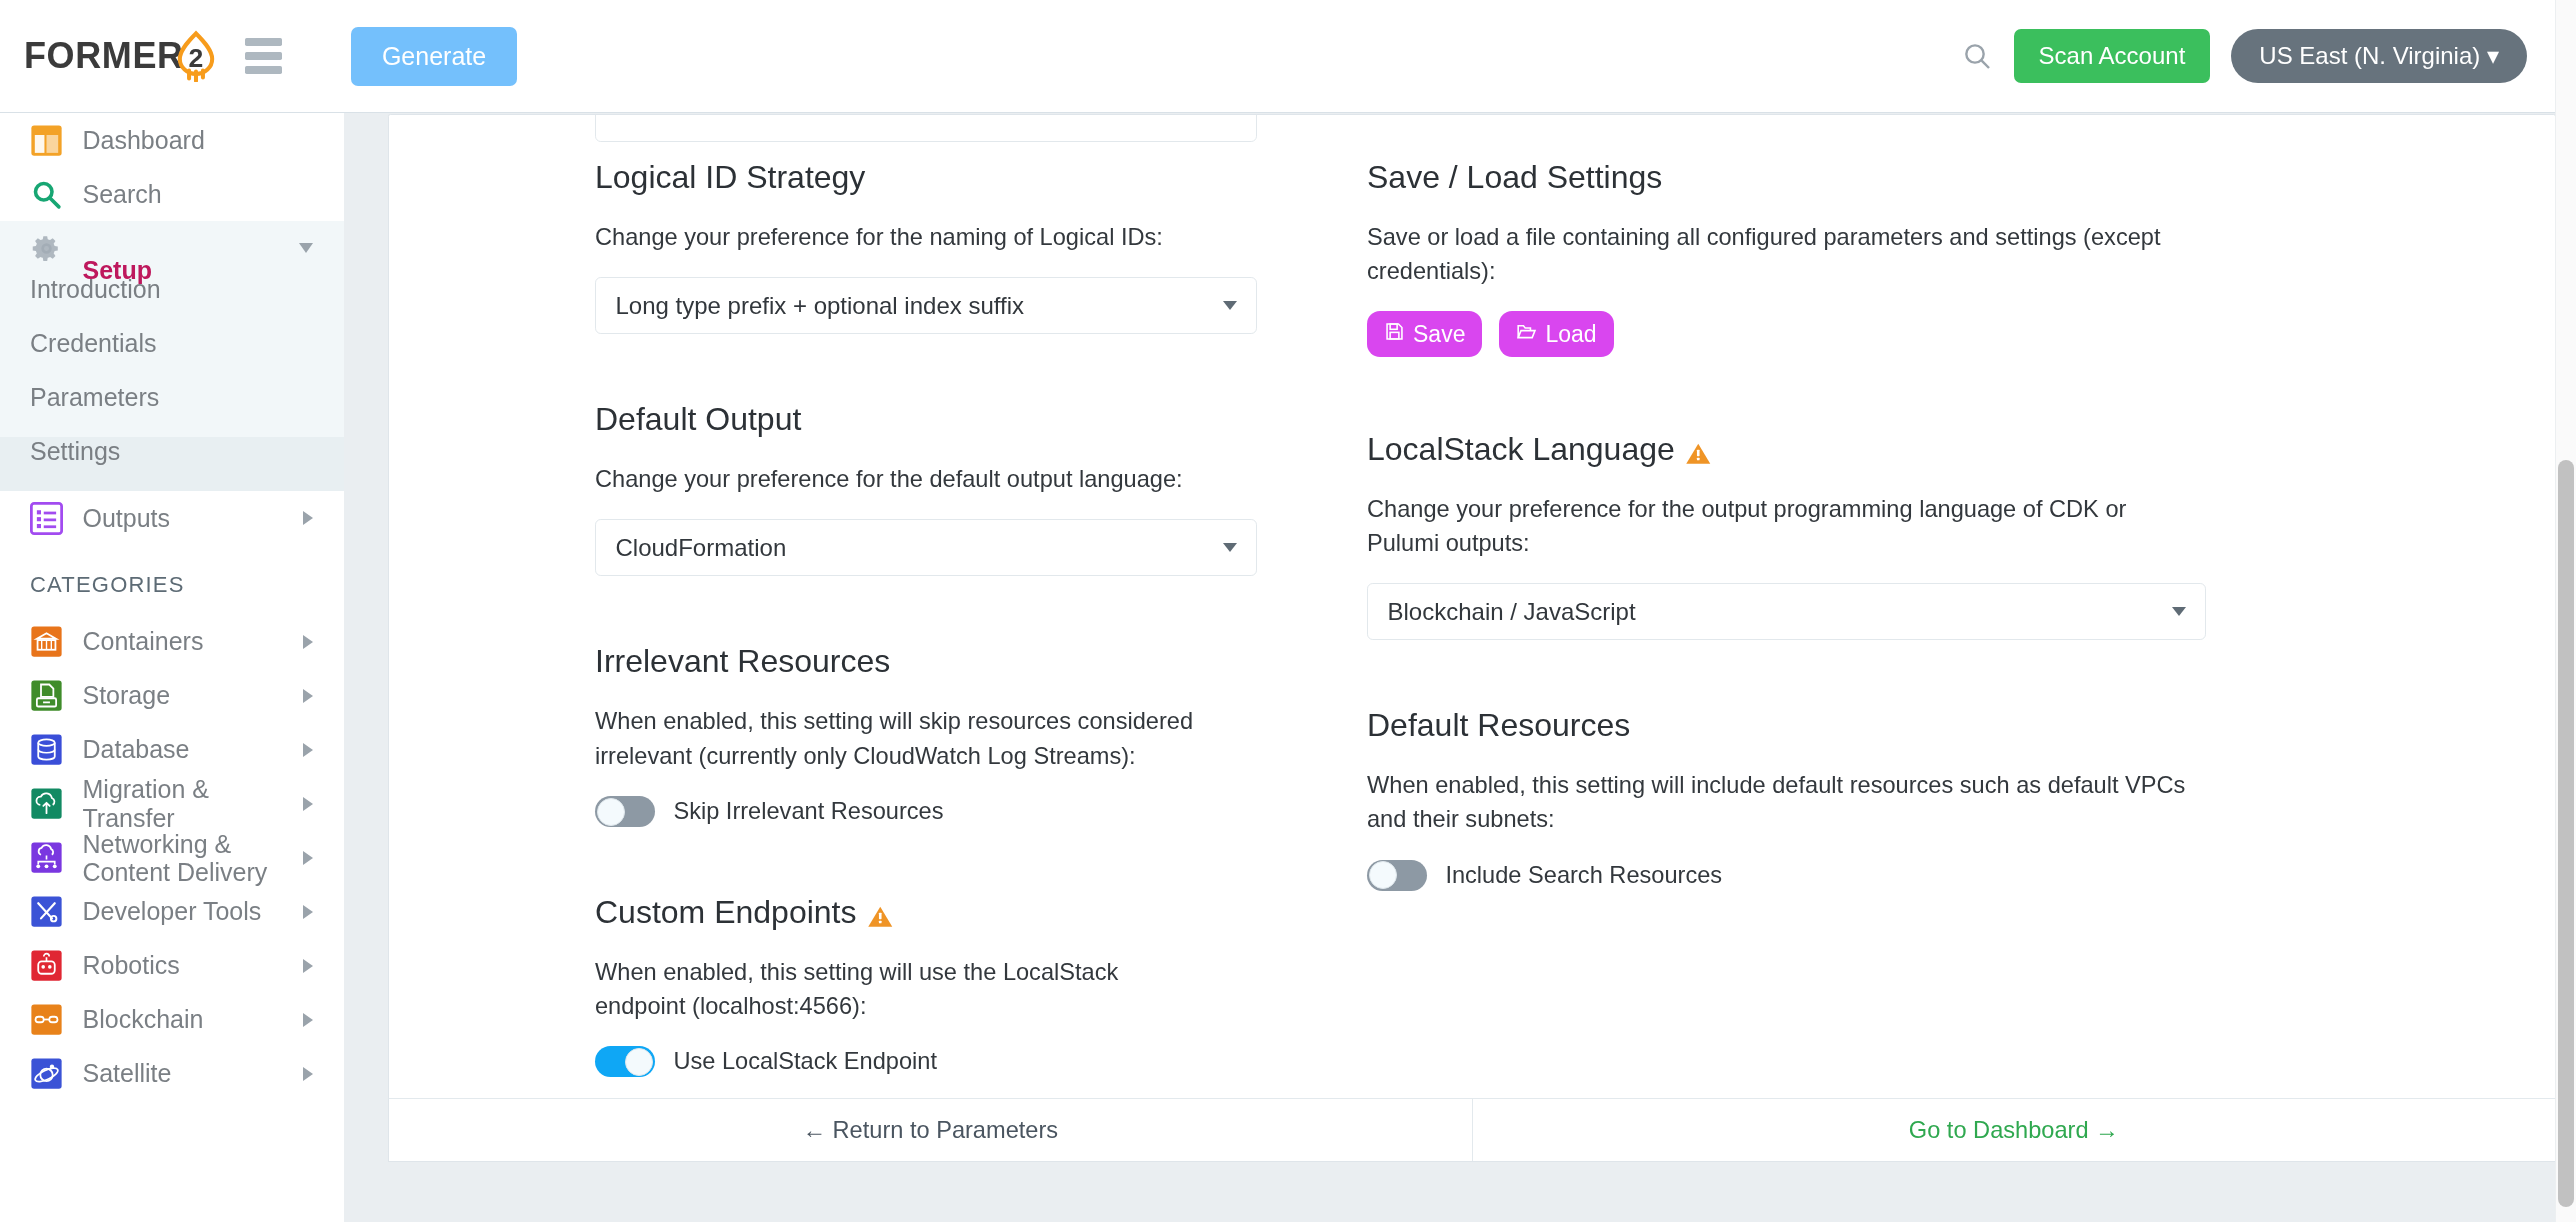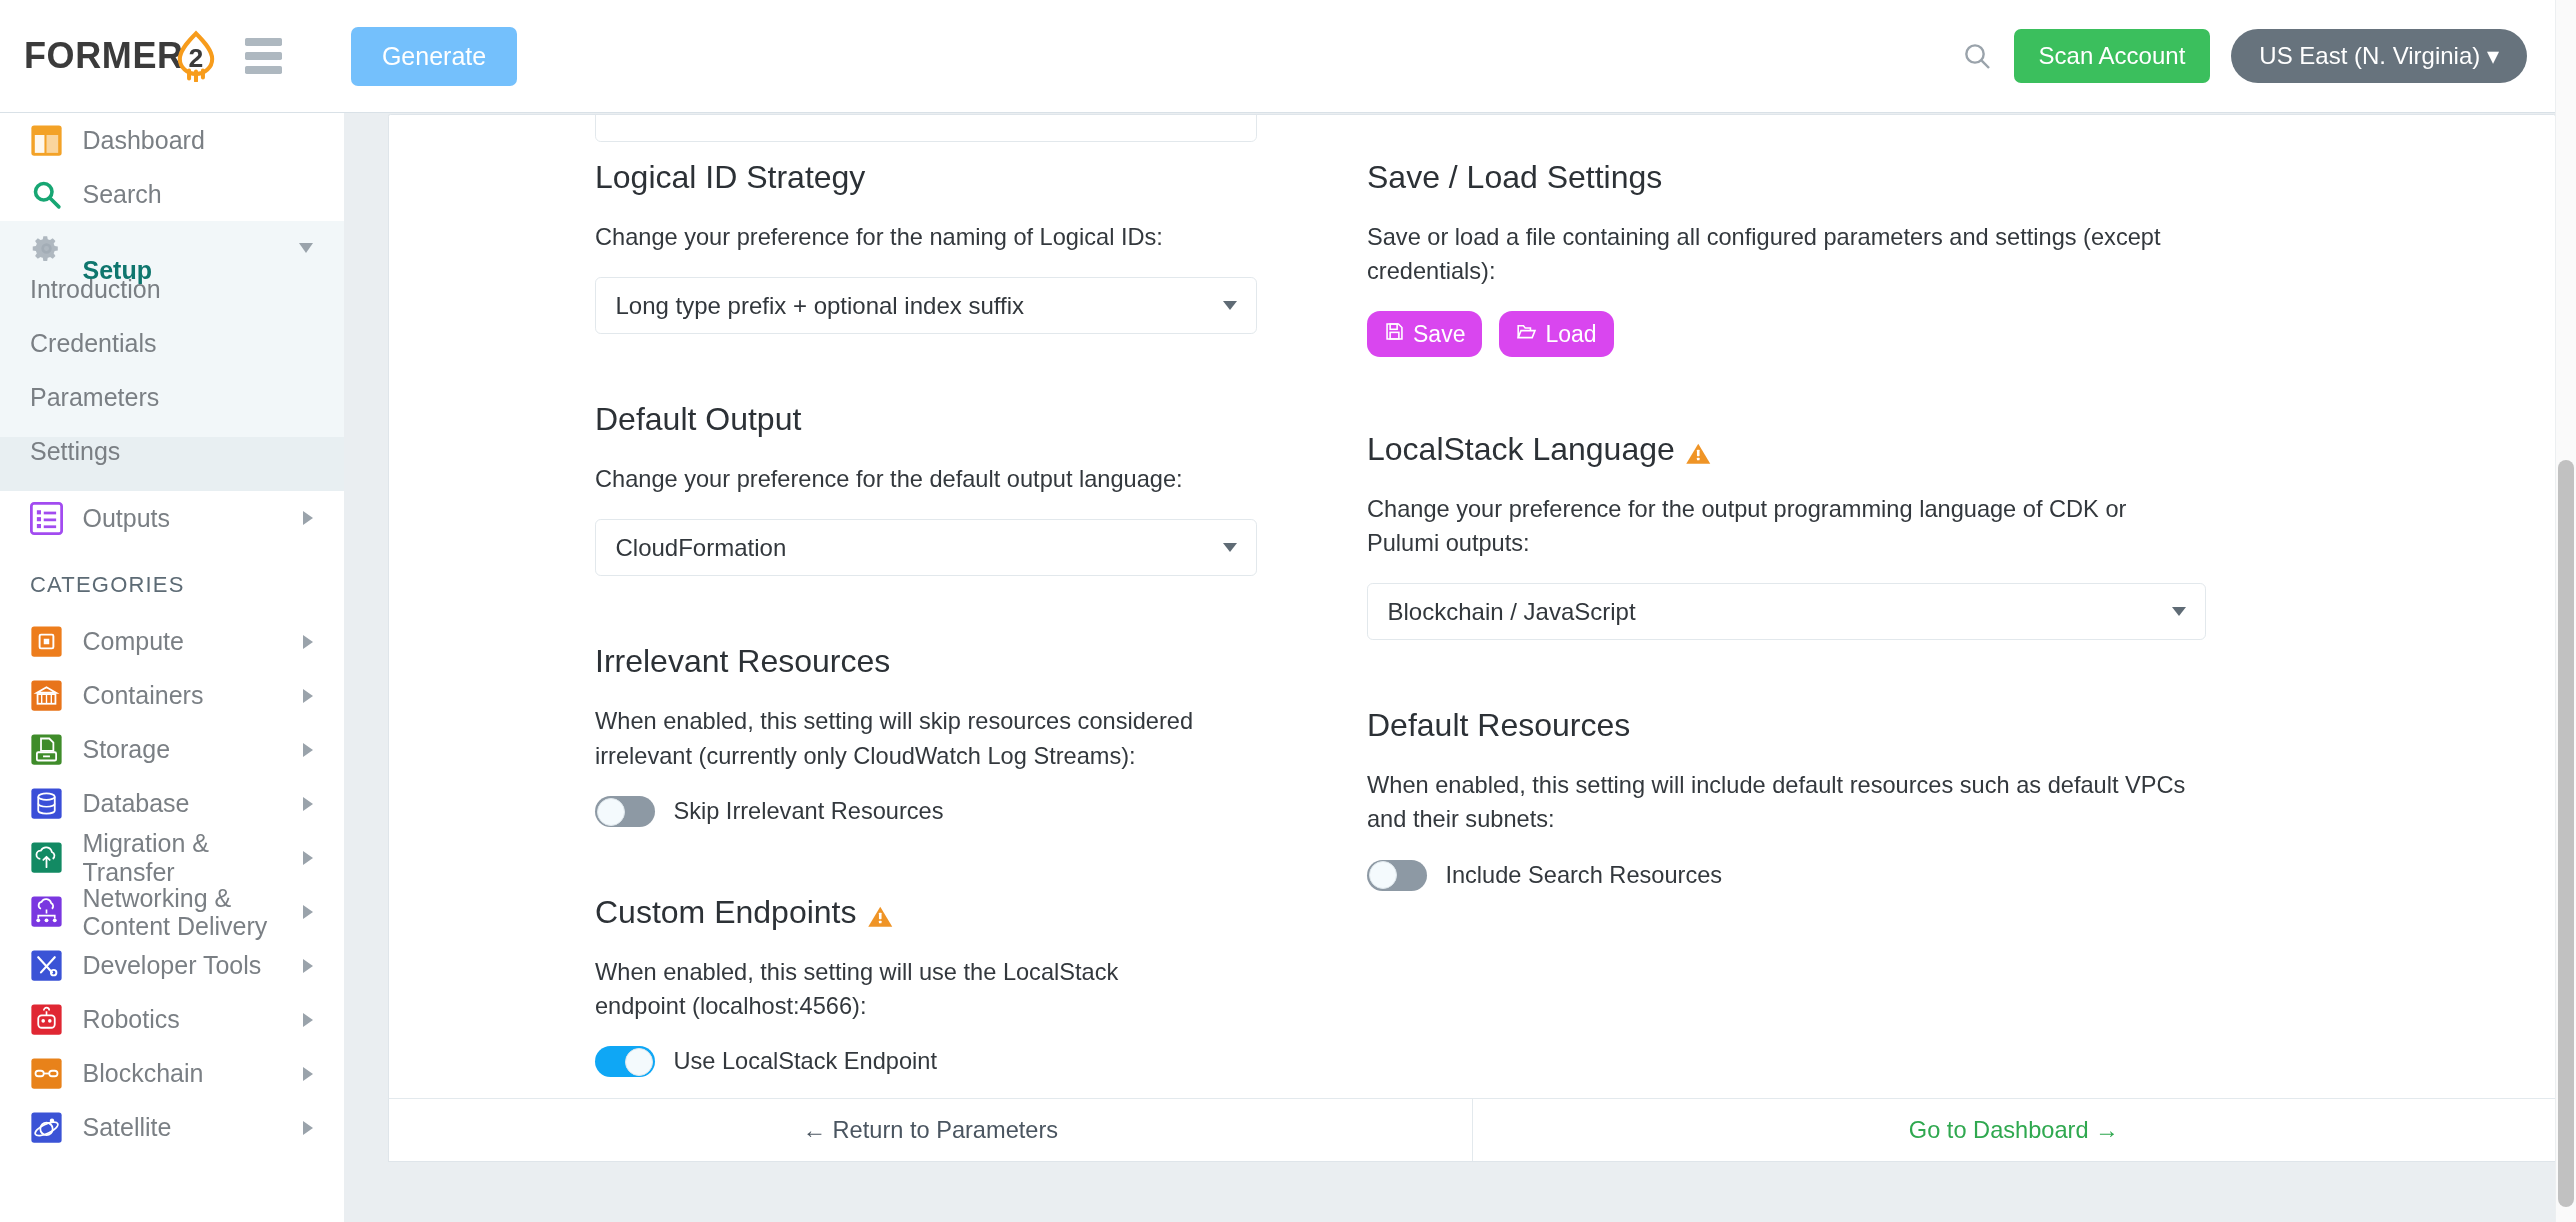--- a/index.html
+++ b/index.html
@@ -52,21 +52,21 @@
   .sidebar {
     position: absolute; left: 0; top: 113px; width: 344px; height: 1110px;
     background: #ffffff; overflow: hidden;
   }
   .nav-item {
     display: flex; align-items: center; height: 54px; padding: 0 31px 0 30px;
     cursor: pointer; position: relative;
   }
   .nav-item .lbl { font-size: 25px; color: #7a7f84; margin-left: 19.5px; }
   .nav-item.active-parent { background: #f2f7f9; }
-  .nav-item.active-parent .lbl { color: #0f766e; font-weight: 700; margin-top: 45px; }
+  .nav-item.active-parent .lbl { color: #be185d; font-weight: 700; margin-top: 45px; }
   .sub-item {
     display: flex; align-items: flex-start; height: 54px; padding-left: 30px;
     background: #f2f7f9; cursor: pointer;
   }
   .sub-item .lbl { font-size: 25px; color: #7a7f84; }
   .sub-item.selected { background: #e8eff2; }
   .sq-icon { width: 33px; height: 33px; border-radius: 2.9px; flex: none; }
   .caret-r, .caret-d { margin-left: auto; width: 0; height: 0; flex: none; }
   .caret-r { border-left: 10.4px solid #9aa3ab; border-top: 7px solid transparent; border-bottom: 7px solid transparent; }
   .caret-d { border-top: 10.4px solid #9aa3ab; border-left: 7px solid transparent; border-right: 7px solid transparent; }
@@ -245,31 +245,20 @@
           <rect x="5" y="16" width="3" height="3" fill="#a24bf0"></rect>
             <rect x="10" y="17" width="9" height="2" fill="#a24bf0"></rect>
         </svg>
       </span>
       <span class="lbl">Outputs</span>
       <span class="caret-r"></span>
     </div>
 
     <div class="cat-head">CATEGORIES</div>
 
-    <div class="nav-item">
-      <span class="sq-icon">
-        <svg width="33" height="33" viewBox="0 0 24 24">
-            <rect x="1" y="1" width="22" height="22" rx="2" fill="#ed7d1c"></rect>
-        <rect x="7" y="7" width="10" height="10" rx="1" fill="none" stroke="#fff" stroke-width="1.4"></rect>
-        <rect x="10" y="10" width="4" height="4" fill="#fff"></rect>
-          </svg>
-      </span>
-      <span class="lbl">Compute</span>
-      <span class="caret-r"></span>
-    </div>
 
     <div class="nav-item">
       <span class="sq-icon">
         <svg width="33" height="33" viewBox="0 0 24 24">
             <rect x="1" y="1" width="22" height="22" rx="2" fill="#e8741a"></rect>
         <path d="M5 10 L12 6 L19 10 Z" fill="none" stroke="#fff" stroke-width="1.3"></path>
         <rect x="5.5" y="11" width="13" height="7" fill="none" stroke="#fff" stroke-width="1.3"></rect>
         <path d="M8.5 11v7M12 11v7M15.5 11v7" stroke="#fff" stroke-width="1"></path>
           </svg>
       </span>

